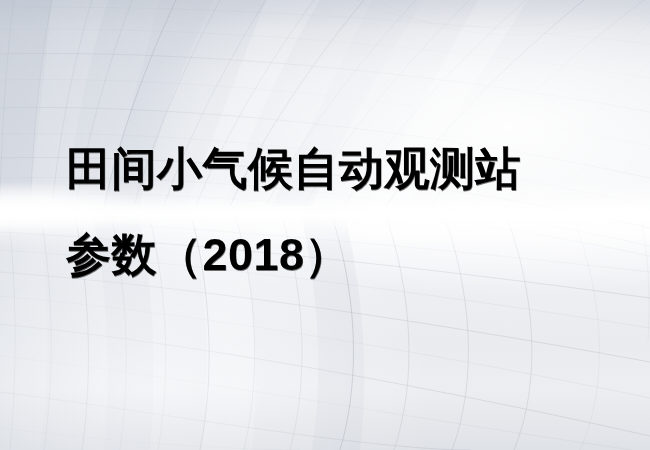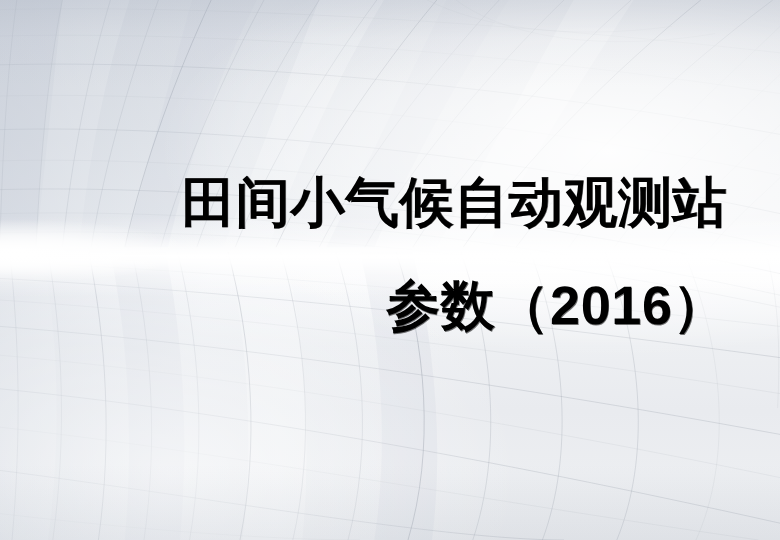--- a/index.html
+++ b/index.html
@@ -7,21 +7,20 @@
     padding: 0;
     background: #ffffff;
   }
   #slide {
     position: relative;
     width: 650px;
     height: 450px;
     overflow: hidden;
     font-family: "Liberation Sans", "DejaVu Sans", sans-serif;
     background: #e2e5ea;
-    text-align: right;
   }
 
   
   .bg-layer {
     position: absolute;
     inset: 0;
     width: 100%;
     height: 100%;
     pointer-events: none;
   }
@@ -210,16 +209,16 @@
     </svg>
   </div>
 
   <div class="bg-layer" id="bg-sheen"></div>
   <div class="bg-layer" id="bg-band"></div>
   <div class="bg-layer" id="bg-focus"></div>
   <div class="bg-layer" id="bg-vignette"></div>
 
   <div id="title-block">
     <div class="title-line">田间小气候自动观测站</div>
-    <div class="title-line">参数（2016）</div>
+    <div class="title-line">参数（2018）</div>
   </div>
 
 </div>
 
 </body></html>

